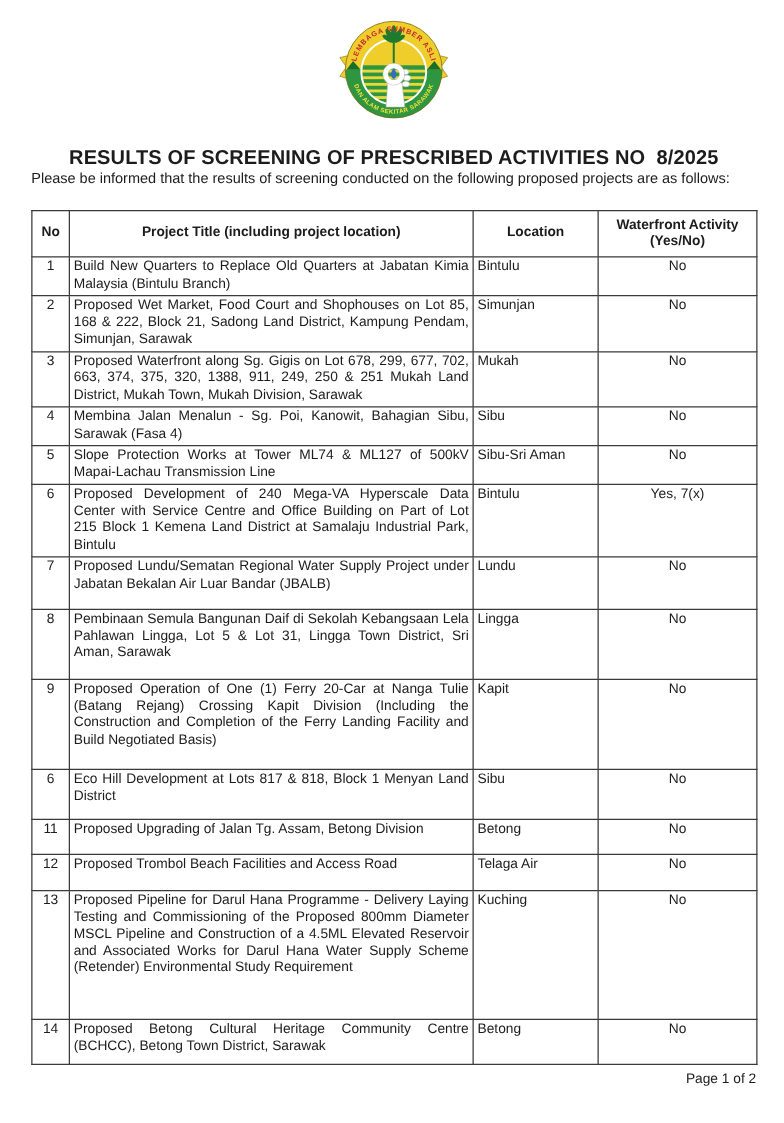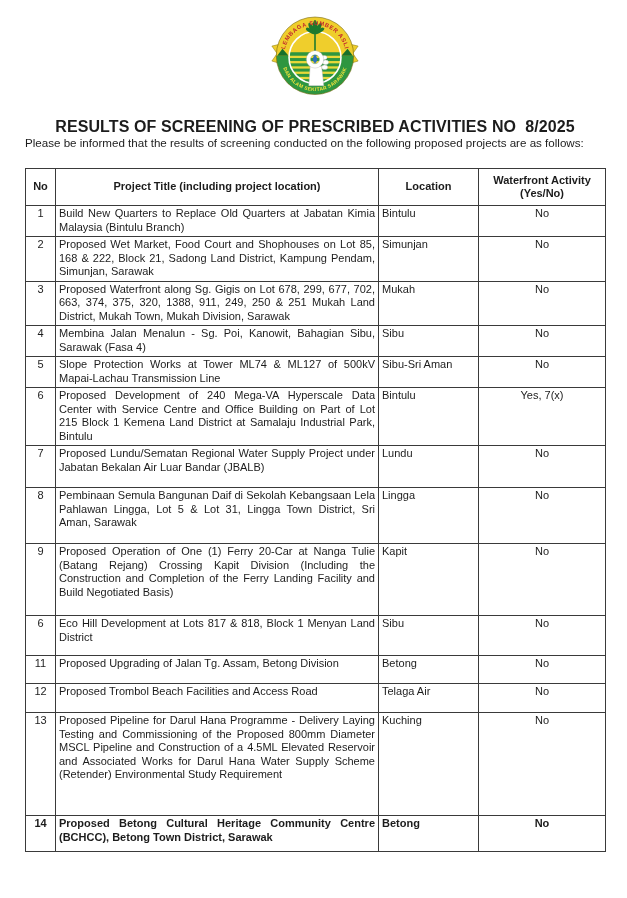--- a/index.html
+++ b/index.html
@@ -71,21 +71,21 @@
   tbody tr:nth-child(4)  { height: 28px;  }
   tbody tr:nth-child(5)  { height: 28px;  }
   tbody tr:nth-child(6)  { height: 57px;  }
   tbody tr:nth-child(7)  { height: 42px;  }
   tbody tr:nth-child(8)  { height: 56px;  }
   tbody tr:nth-child(9)  { height: 72px;  }
   tbody tr:nth-child(10) { height: 40px;  }
   tbody tr:nth-child(11) { height: 28px;  }
   tbody tr:nth-child(12) { height: 29px;  }
   tbody tr:nth-child(13) { height: 103px; }
-  tbody tr:nth-child(14) { height: 36px; font-weight: bold;  }
+  tbody tr:nth-child(14) { height: 36px;  }
 
   .footer {
     margin-top: 5px;
     text-align: right;
     font-size: 11px;
     width: 580px;
   }
 </style>
 </head>
 <body>
@@ -253,14 +253,15 @@
   </tr>
         <tr>
     <td class="col-no">14</td>
     <td class="col-title">Proposed Betong Cultural Heritage Community Centre (BCHCC), Betong Town District, Sarawak</td>
     <td class="col-location">Betong</td>
     <td class="col-prescribed">No</td>
   </tr>
       </tbody>
   </table>
 
+  <div class="footer">Page 1 of 2</div>
 
 </div>
 
 </body></html>

